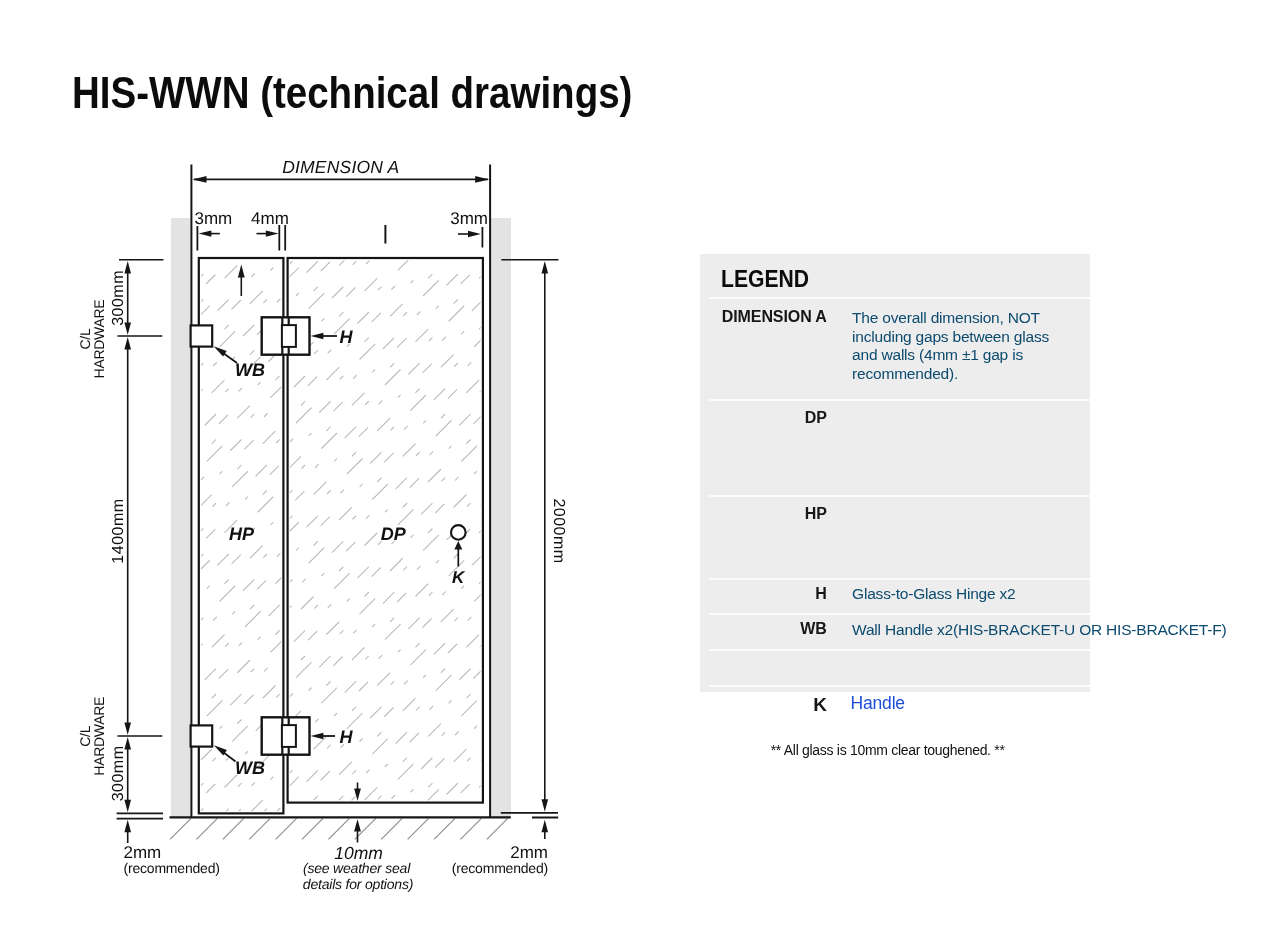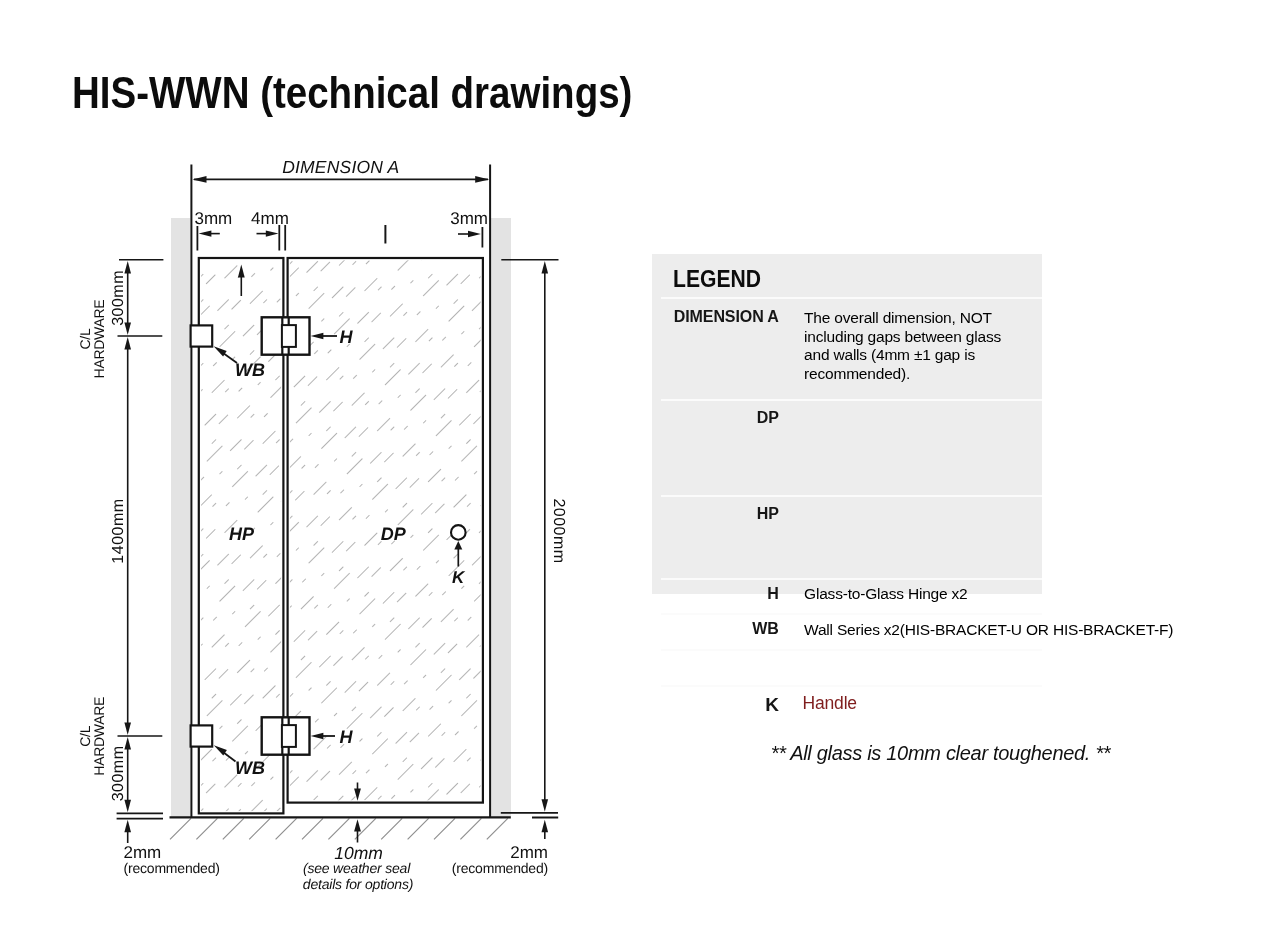--- a/index.html
+++ b/index.html
@@ -1,18 +1,18 @@
 <!DOCTYPE html>
 <html><head><meta charset="utf-8">
 <style>
 html,body{margin:0;padding:0;width:1285px;height:944px;background:#ffffff;overflow:hidden}
 body{font-family:"Liberation Sans",sans-serif;color:#161616;position:relative;-webkit-font-smoothing:antialiased}
 .abs{position:absolute}
 .term{font-weight:bold;font-size:16px;letter-spacing:-0.1px;line-height:1;text-align:right;white-space:nowrap}
-.desc{font-size:15.5px;letter-spacing:-0.2px;line-height:18.4px;white-space:nowrap;color:#000000}
+.desc{font-size:15.5px;letter-spacing:-0.2px;line-height:18.4px;white-space:nowrap;color:#0c4a6e}
 .div{position:absolute;left:9px;right:0;height:2px;background:#fbfbfb}
 svg text{-webkit-font-smoothing:antialiased;text-rendering:geometricPrecision}
 </style></head>
 <body>
 <div class="abs" style="left:71.5px;top:69px;font-size:43.5px;font-weight:bold;white-space:nowrap;transform:scaleX(.885);transform-origin:left top;color:#0c0c0c">HIS-WWN (technical drawings)</div>
 
 <svg class="abs" style="left:0;top:0;will-change:transform" width="1285" height="944" viewBox="0 0 1285 944">
 <defs>
 <pattern id="gh" width="90" height="36" patternUnits="userSpaceOnUse" patternTransform="rotate(-45)">
   <g stroke="#b3b3b3" stroke-width="1" fill="none">
@@ -154,40 +154,40 @@
 <polygon points="544.8,261 541.5,273.5 548.1,273.5"></polygon>
 <polygon points="544.8,811.7 541.5,799.2 548.1,799.2"></polygon>
 <polygon points="544.8,819.8 541.5,832.3 548.1,832.3"></polygon>
 </g>
 <text transform="translate(553.5,531) rotate(90)" font-size="16" letter-spacing="0.5" text-anchor="middle" fill="#111">2000mm</text>
 
 <text x="548" y="858.3" font-size="17" text-anchor="end" fill="#111">2mm</text>
 <text x="548" y="872.6" font-size="14" letter-spacing="-0.2" text-anchor="end" fill="#111">(recommended)</text>
 </svg>
 
-<div class="abs" style="left:652px;top:253.7px;width:390.2px;height:340px;background:#ededed">
+<div class="abs" style="left:700px;top:253.7px;width:390.2px;height:438px;background:#ededed">
   <div class="abs" style="left:21px;top:11.7px;font-size:24px;font-weight:bold;transform:scaleX(.88);transform-origin:left top;color:#0c0c0c">LEGEND</div>
   <div class="div" style="top:43.8px"></div>
   <div class="div" style="top:145.2px"></div>
   <div class="div" style="top:241.8px"></div>
   <div class="div" style="top:324.2px"></div>
   <div class="div" style="top:359.4px"></div>
   <div class="div" style="top:395.4px"></div>
   <div class="div" style="top:431px"></div>
 
   <div class="term abs" style="left:21px;width:105.8px;top:55.8px">DIMENSION A</div>
   <div class="desc abs" style="left:152.1px;top:55.8px">The overall dimension, NOT<br>including gaps between glass<br>and walls (4mm ±1 gap is<br>recommended).</div>
 
   <div class="term abs" style="left:21px;width:105.8px;top:156.2px">DP</div>
 
   <div class="term abs" style="left:21px;width:105.8px;top:252.8px">HP</div>
 
   <div class="term abs" style="left:21px;width:105.8px;top:332px">H</div>
   <div class="desc abs" style="left:152.1px;top:331.6px">Glass-to-Glass Hinge x2</div>
 
   <div class="term abs" style="left:21px;width:105.8px;top:367.8px">WB</div>
-  <div class="desc abs" style="left:152.1px;top:367.4px">Wall Series x2(HIS-BRACKET-U OR HIS-BRACKET-F)</div>
+  <div class="desc abs" style="left:152.1px;top:367.4px">Wall Handle x2(HIS-BRACKET-U OR HIS-BRACKET-F)</div>
 
   <div class="term abs" style="left:21px;width:105.8px;top:441.3px;font-size:19px">K</div>
-  <div class="abs" style="left:150.6px;top:441.5px;font-size:17.5px;letter-spacing:-0.2px;line-height:1;color:#7f1d1d">Handle</div>
+  <div class="abs" style="left:150.6px;top:441.5px;font-size:17.5px;letter-spacing:-0.2px;line-height:1;color:#1d4ed8">Handle</div>
 </div>
 
-<div class="abs" style="left:770.7px;top:743.3px;font-size:20px;font-style:italic;letter-spacing:-0.3px;line-height:1;color:#111;white-space:nowrap">** All glass is 10mm clear toughened. **</div>
+<div class="abs" style="left:770.7px;top:743.3px;font-size:14px;letter-spacing:-0.3px;line-height:1;color:#111;white-space:nowrap">** All glass is 10mm clear toughened. **</div>
 
 </body></html>

